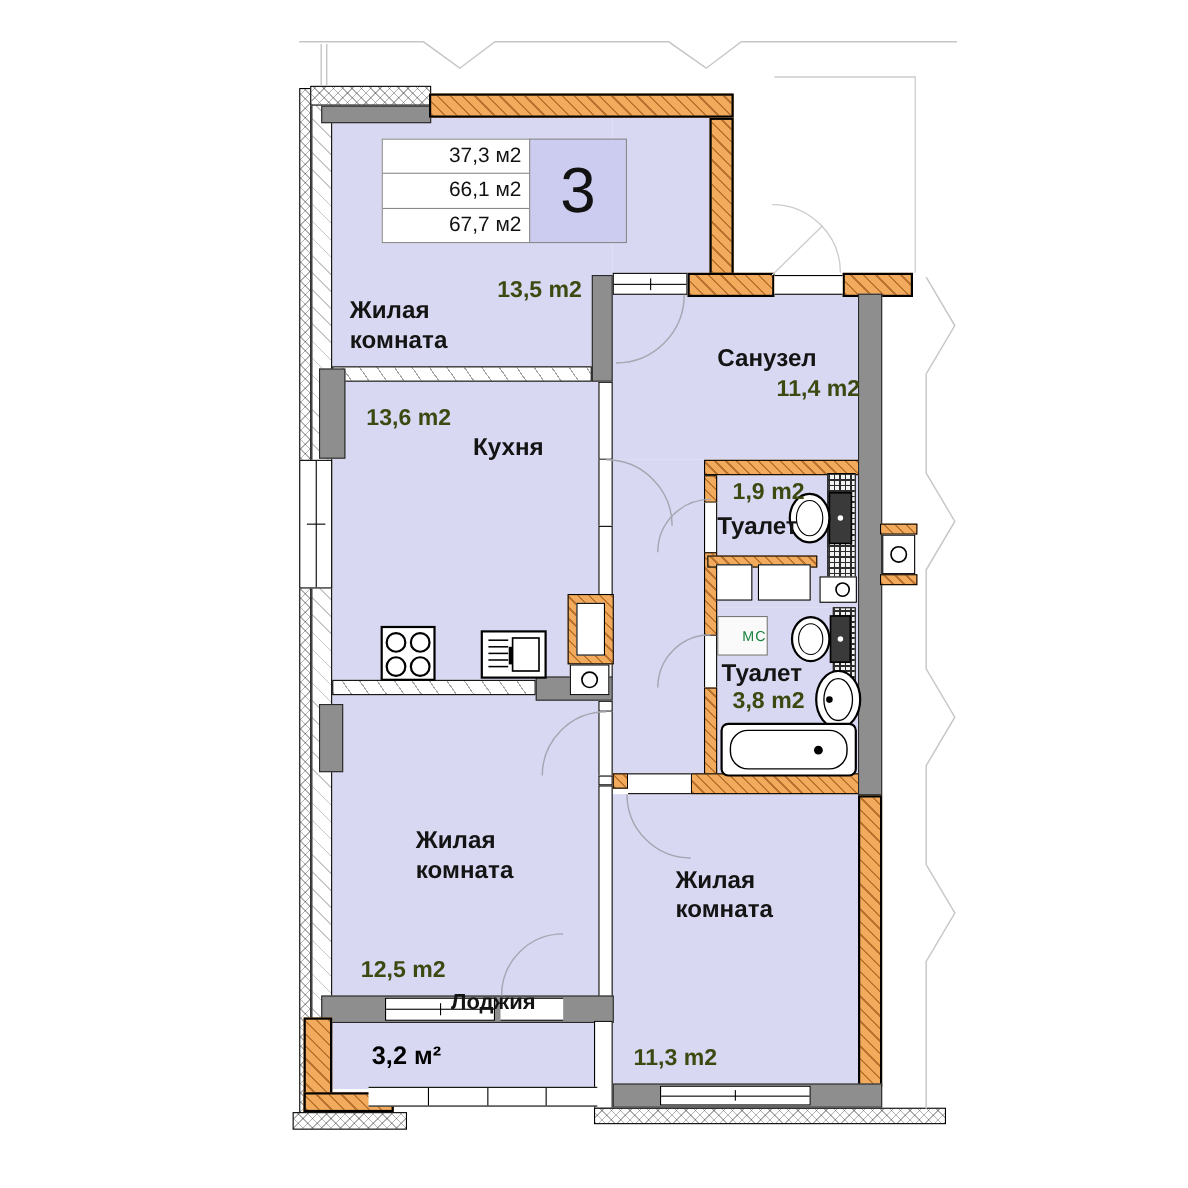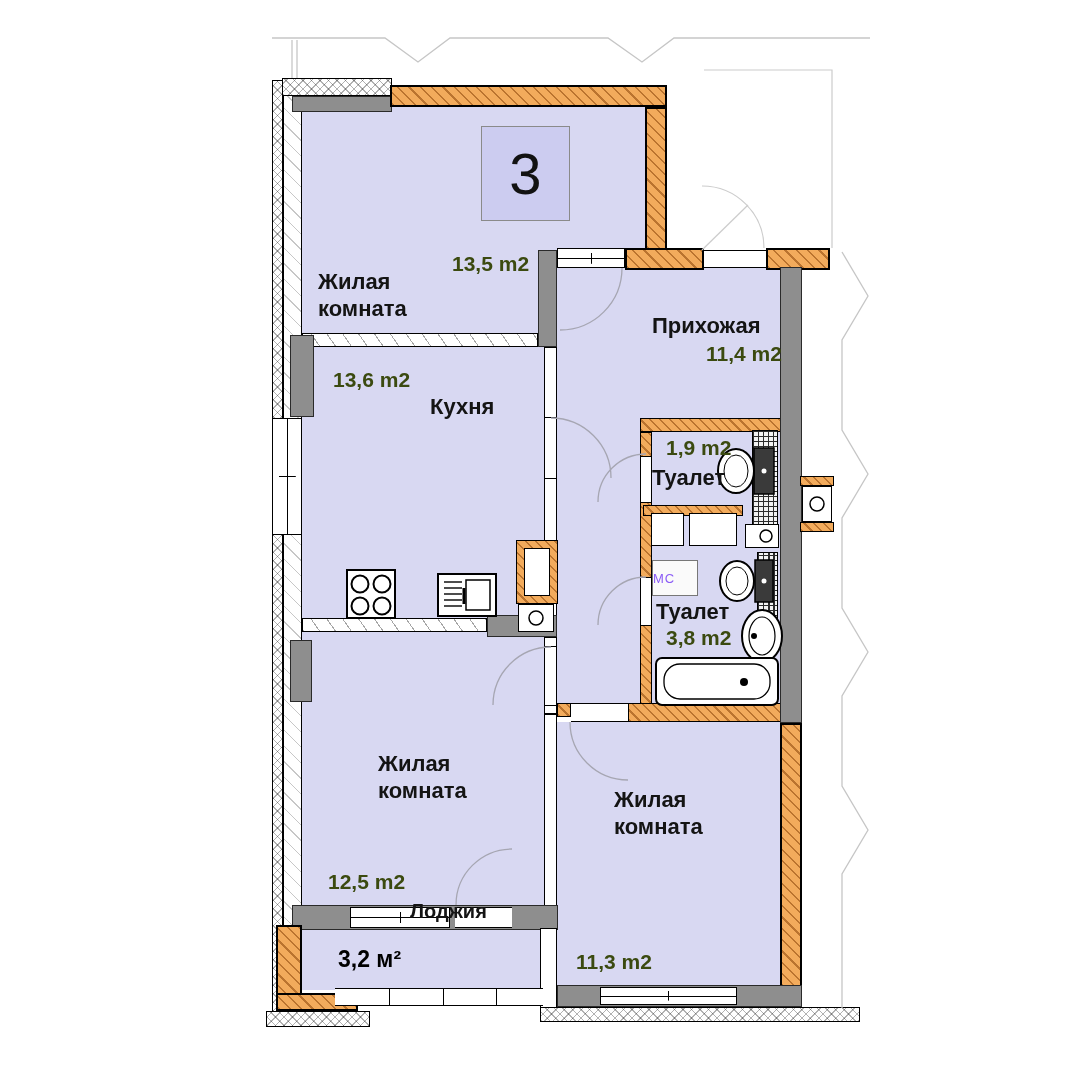--- a/index.html
+++ b/index.html
@@ -39,22 +39,22 @@
       background-image:linear-gradient(#000,#000),linear-gradient(#000,#000);
       background-size:1px 100%,60% 1px;background-position:center center,center center;background-repeat:no-repeat;}
   .glaz{position:absolute;box-sizing:border-box;background:#fff;border-top:1.5px solid #000;border-bottom:1.5px solid #000;
       background-image:linear-gradient(#000,#000),linear-gradient(#000,#000),linear-gradient(#000,#000);
       background-size:1px 100%,1px 100%,1px 100%;background-position:26% 0,52% 0,78% 0;background-repeat:no-repeat;}
   
   .vent{position:absolute;box-sizing:border-box;background-color:#f2f2f2;border:1.5px solid #000;
       background-image:repeating-linear-gradient(0deg,#2c2c2c 0 1.5px,transparent 1.5px 5px),
                        repeating-linear-gradient(90deg,#2c2c2c 0 1.5px,transparent 1.5px 5px);}
   .mc{position:absolute;box-sizing:border-box;background:#fafafa;border:1px solid #777;
-      display:flex;align-items:center;justify-content:flex-start;
-      font-size:13px;color:#8b5cf6;letter-spacing:1px;}
+      display:flex;align-items:center;justify-content:flex-end;
+      font-size:13px;color:#15803d;letter-spacing:1px;}
   
   .nm{position:absolute;font-weight:700;font-size:22px;line-height:27px;color:var(--text,#141414);white-space:pre-line;}
   .nm-s{position:absolute;font-weight:700;font-size:20px;color:var(--text,#141414);}
   .ar{position:absolute;font-weight:700;font-size:21px;color:var(--area-text,#3b4a10);}
   .arb{position:absolute;font-weight:700;font-size:23px;color:#000;}
   
   .info-t{position:absolute;left:347px;top:126px;width:134px;height:93px;background:#fff;
       border:1px solid #8a8a8a;display:flex;flex-direction:column;}
   .info-r{flex:1;display:flex;align-items:center;justify-content:flex-end;padding-right:8px;
       font-size:19px;color:#111;border-bottom:1px solid #8a8a8a;}
@@ -214,30 +214,35 @@
       <rect x="664" y="664" width="106" height="35" rx="16" fill="none" stroke="#000" stroke-width="1.3"></rect>
       <circle cx="744" cy="682" r="4" fill="#000"></circle>
     </g>
     <g stroke="#000" fill="#fff">
       <circle cx="536" cy="618" r="7" stroke-width="1.5"></circle>
       <circle cx="817" cy="504" r="7" stroke-width="1.5"></circle>
       <circle cx="766" cy="536" r="6" stroke-width="1.5"></circle>
     </g>
   </svg>
 
+  <div class="info-t">
+    <div class="info-r">37,3 м2</div>
+    <div class="info-r">66,1 м2</div>
+    <div class="info-r">67,7 м2</div>
+  </div>
   <div class="info-n">3</div>
 
   <div class="nm" style="left:318px;top:268px">Жилая
 комната</div>
   <div class="ar" style="left:452px;top:252px">13,5 m2</div>
 
   <div class="ar" style="left:333px;top:368px">13,6 m2</div>
   <div class="nm" style="left:430px;top:393px">Кухня</div>
 
-  <div class="nm" style="left:652px;top:312px">Прихожая</div>
+  <div class="nm" style="left:652px;top:312px">Санузел</div>
   <div class="ar" style="left:706px;top:342px">11,4 m2</div>
 
   <div class="ar" style="left:666px;top:436px">1,9 m2</div>
   <div class="nm" style="left:652px;top:464px">Туалет</div>
 
   <div class="nm" style="left:656px;top:598px">Туалет</div>
   <div class="ar" style="left:666px;top:626px">3,8 m2</div>
 
   <div class="nm" style="left:378px;top:750px">Жилая
 комната</div>

